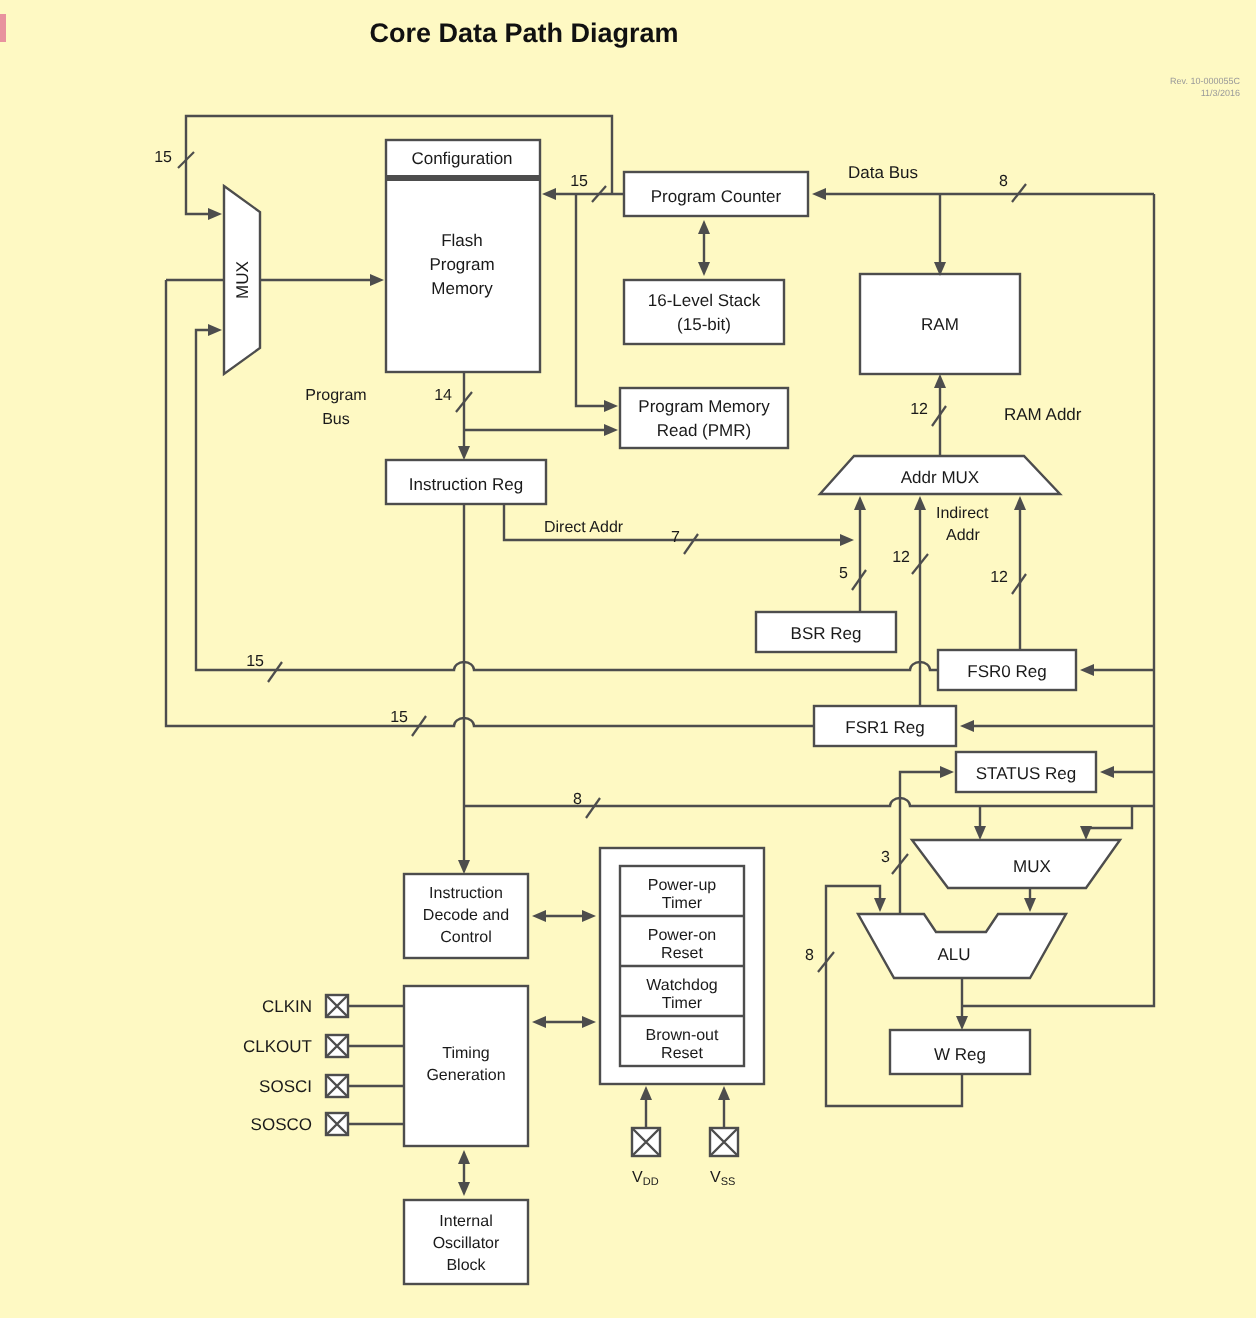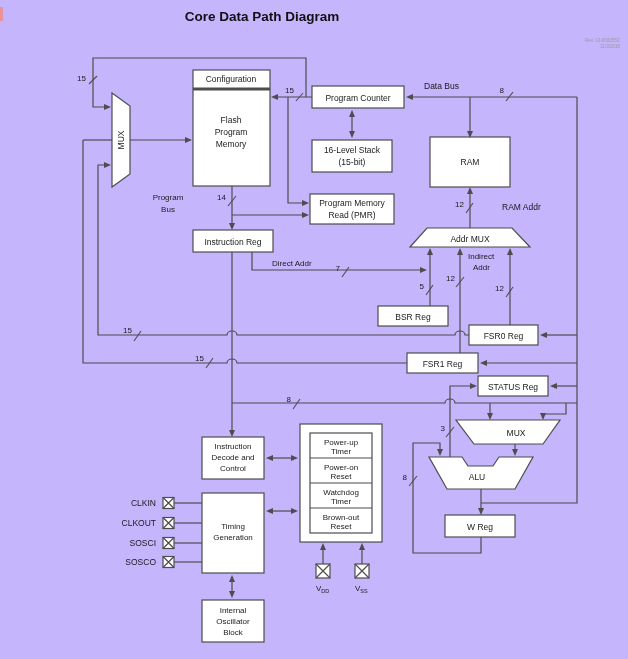--- a/index.html
+++ b/index.html
@@ -1,16 +1,16 @@
 <!DOCTYPE html>
 <html><head>
 <meta charset="utf-8">
 <style>
   html,body{margin:0;padding:0;background:#ffffff;}
-  .stage{position:relative;width:628px;height:659px;background:#c4b5fd;overflow:hidden;}
+  .stage{position:relative;width:628px;height:659px;background:#fef9c3;overflow:hidden;}
   svg{display:block;}
   .t {font:8.5px "Liberation Sans",sans-serif; fill:#1a1a1a;}
   .s {font:8px "Liberation Sans",sans-serif; fill:#1a1a1a;}
   .n {font:8px "Liberation Sans",sans-serif; fill:#1a1a1a;}
   .ttl {font:bold 13.5px "Liberation Sans",sans-serif; fill:#111;}
   .rev {font:4.5px "Liberation Sans",sans-serif; fill:#9a9a9a;}
   .sub {font:5.5px "Liberation Sans",sans-serif; fill:#1a1a1a;}
   .w {stroke:#4d4d4d; stroke-width:1.2; fill:none;}
   .bx {fill:#ffffff; stroke:#4d4d4d; stroke-width:1.2;}
   .ah {fill:#4d4d4d; stroke:none;}

